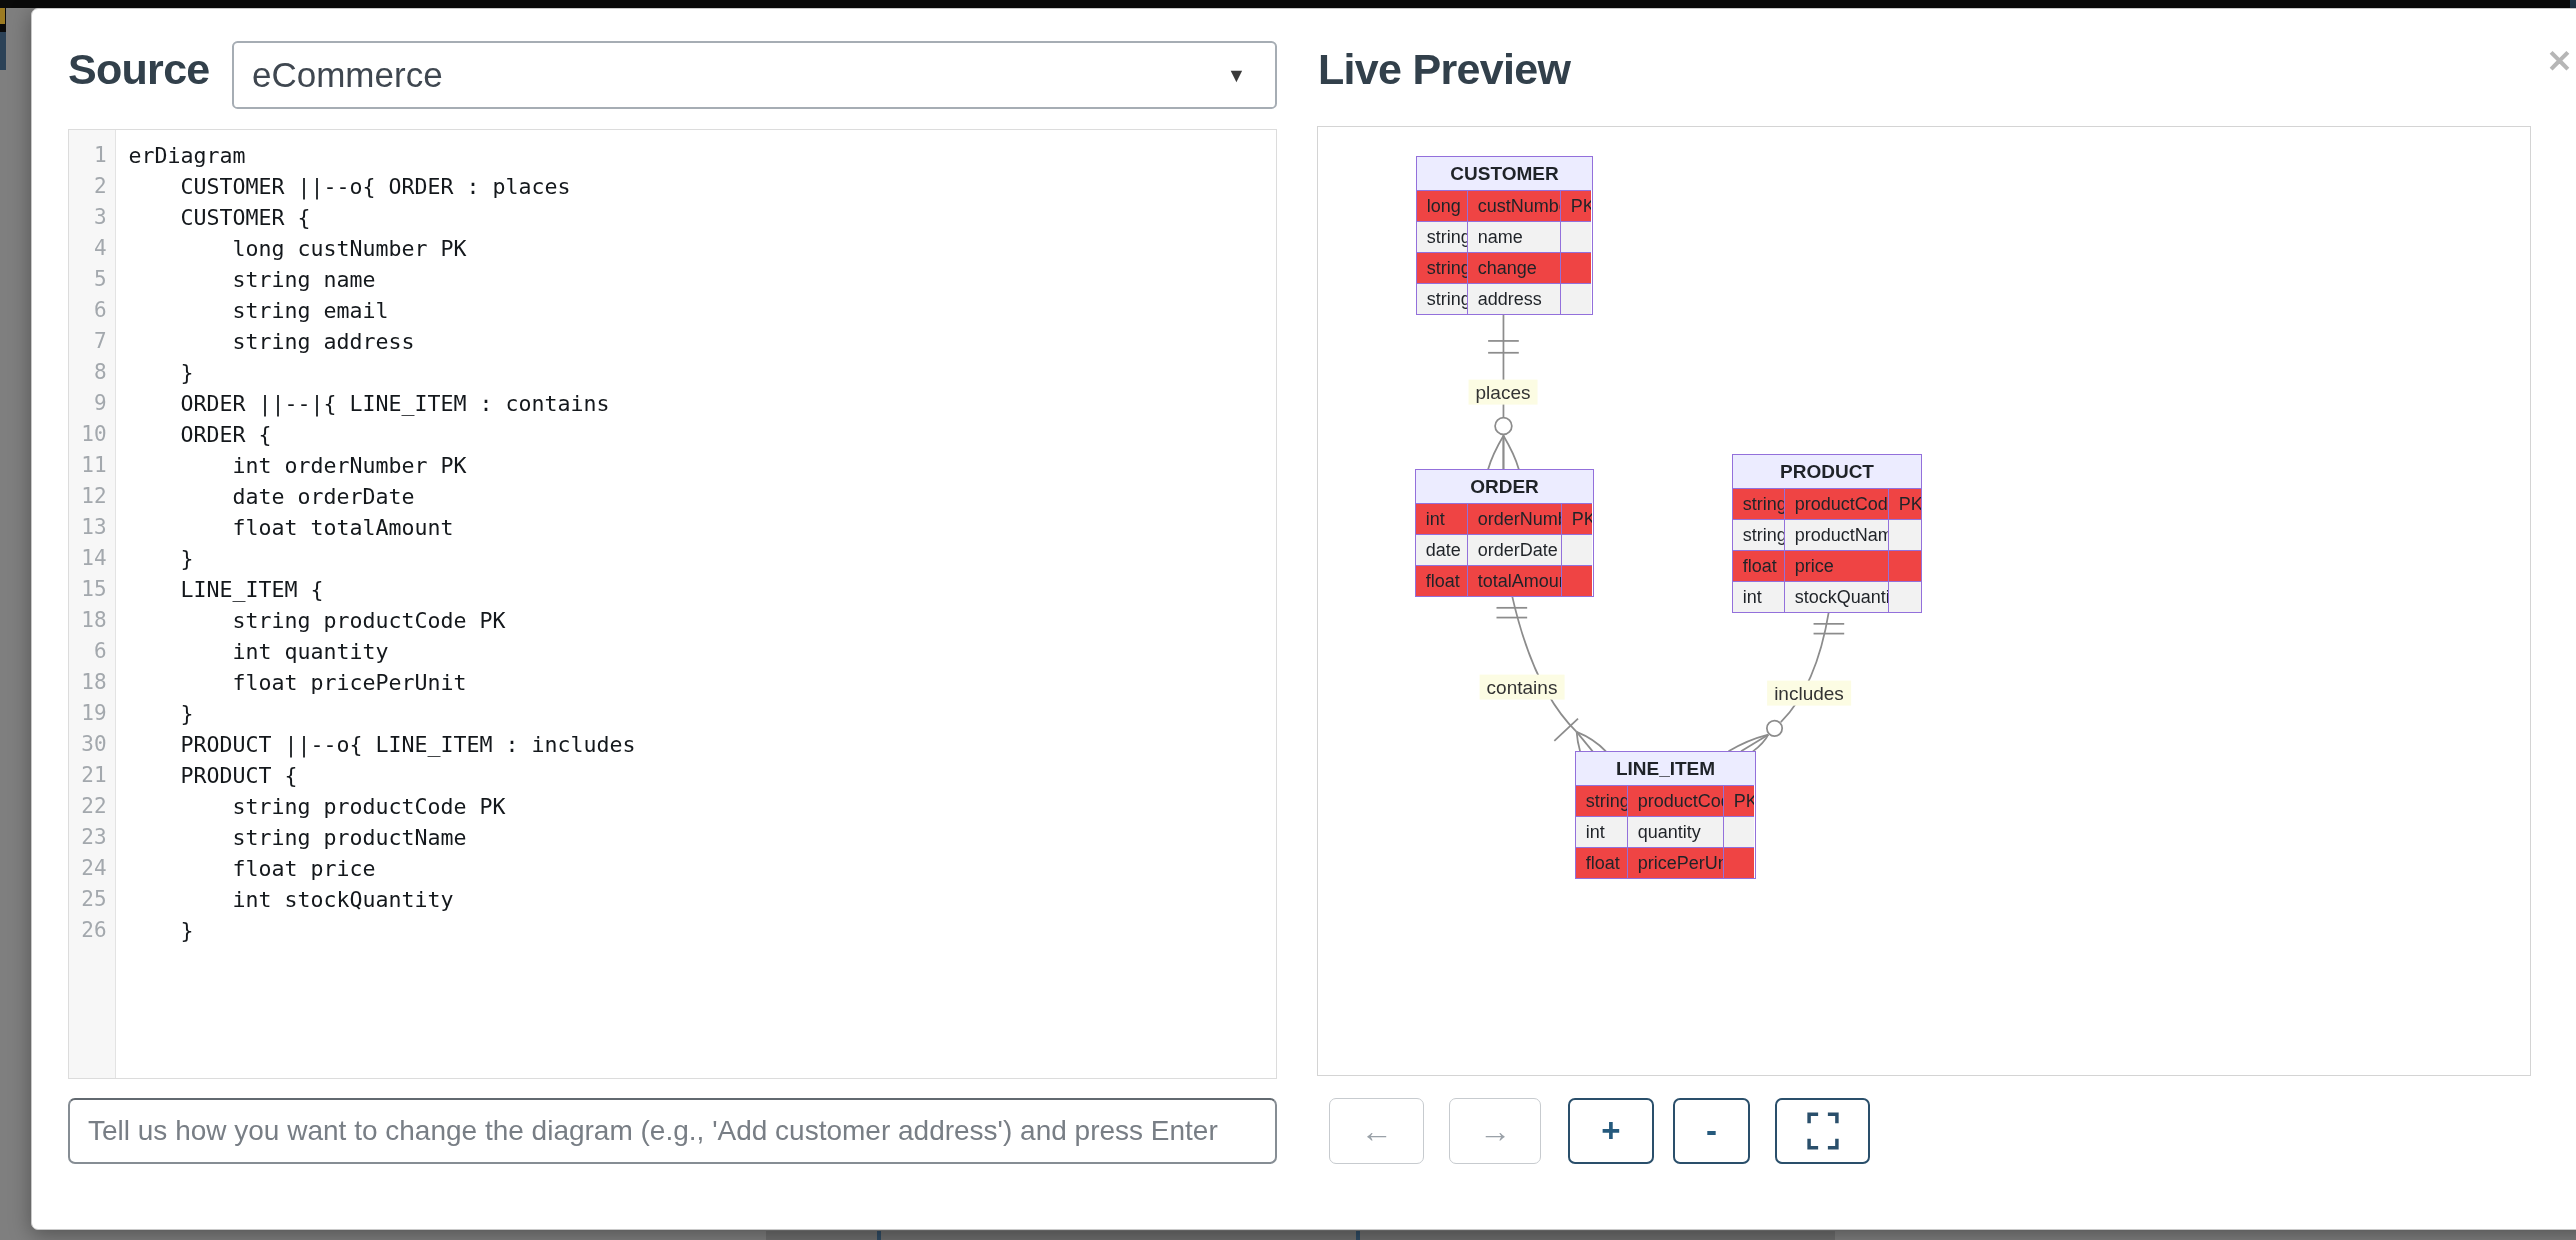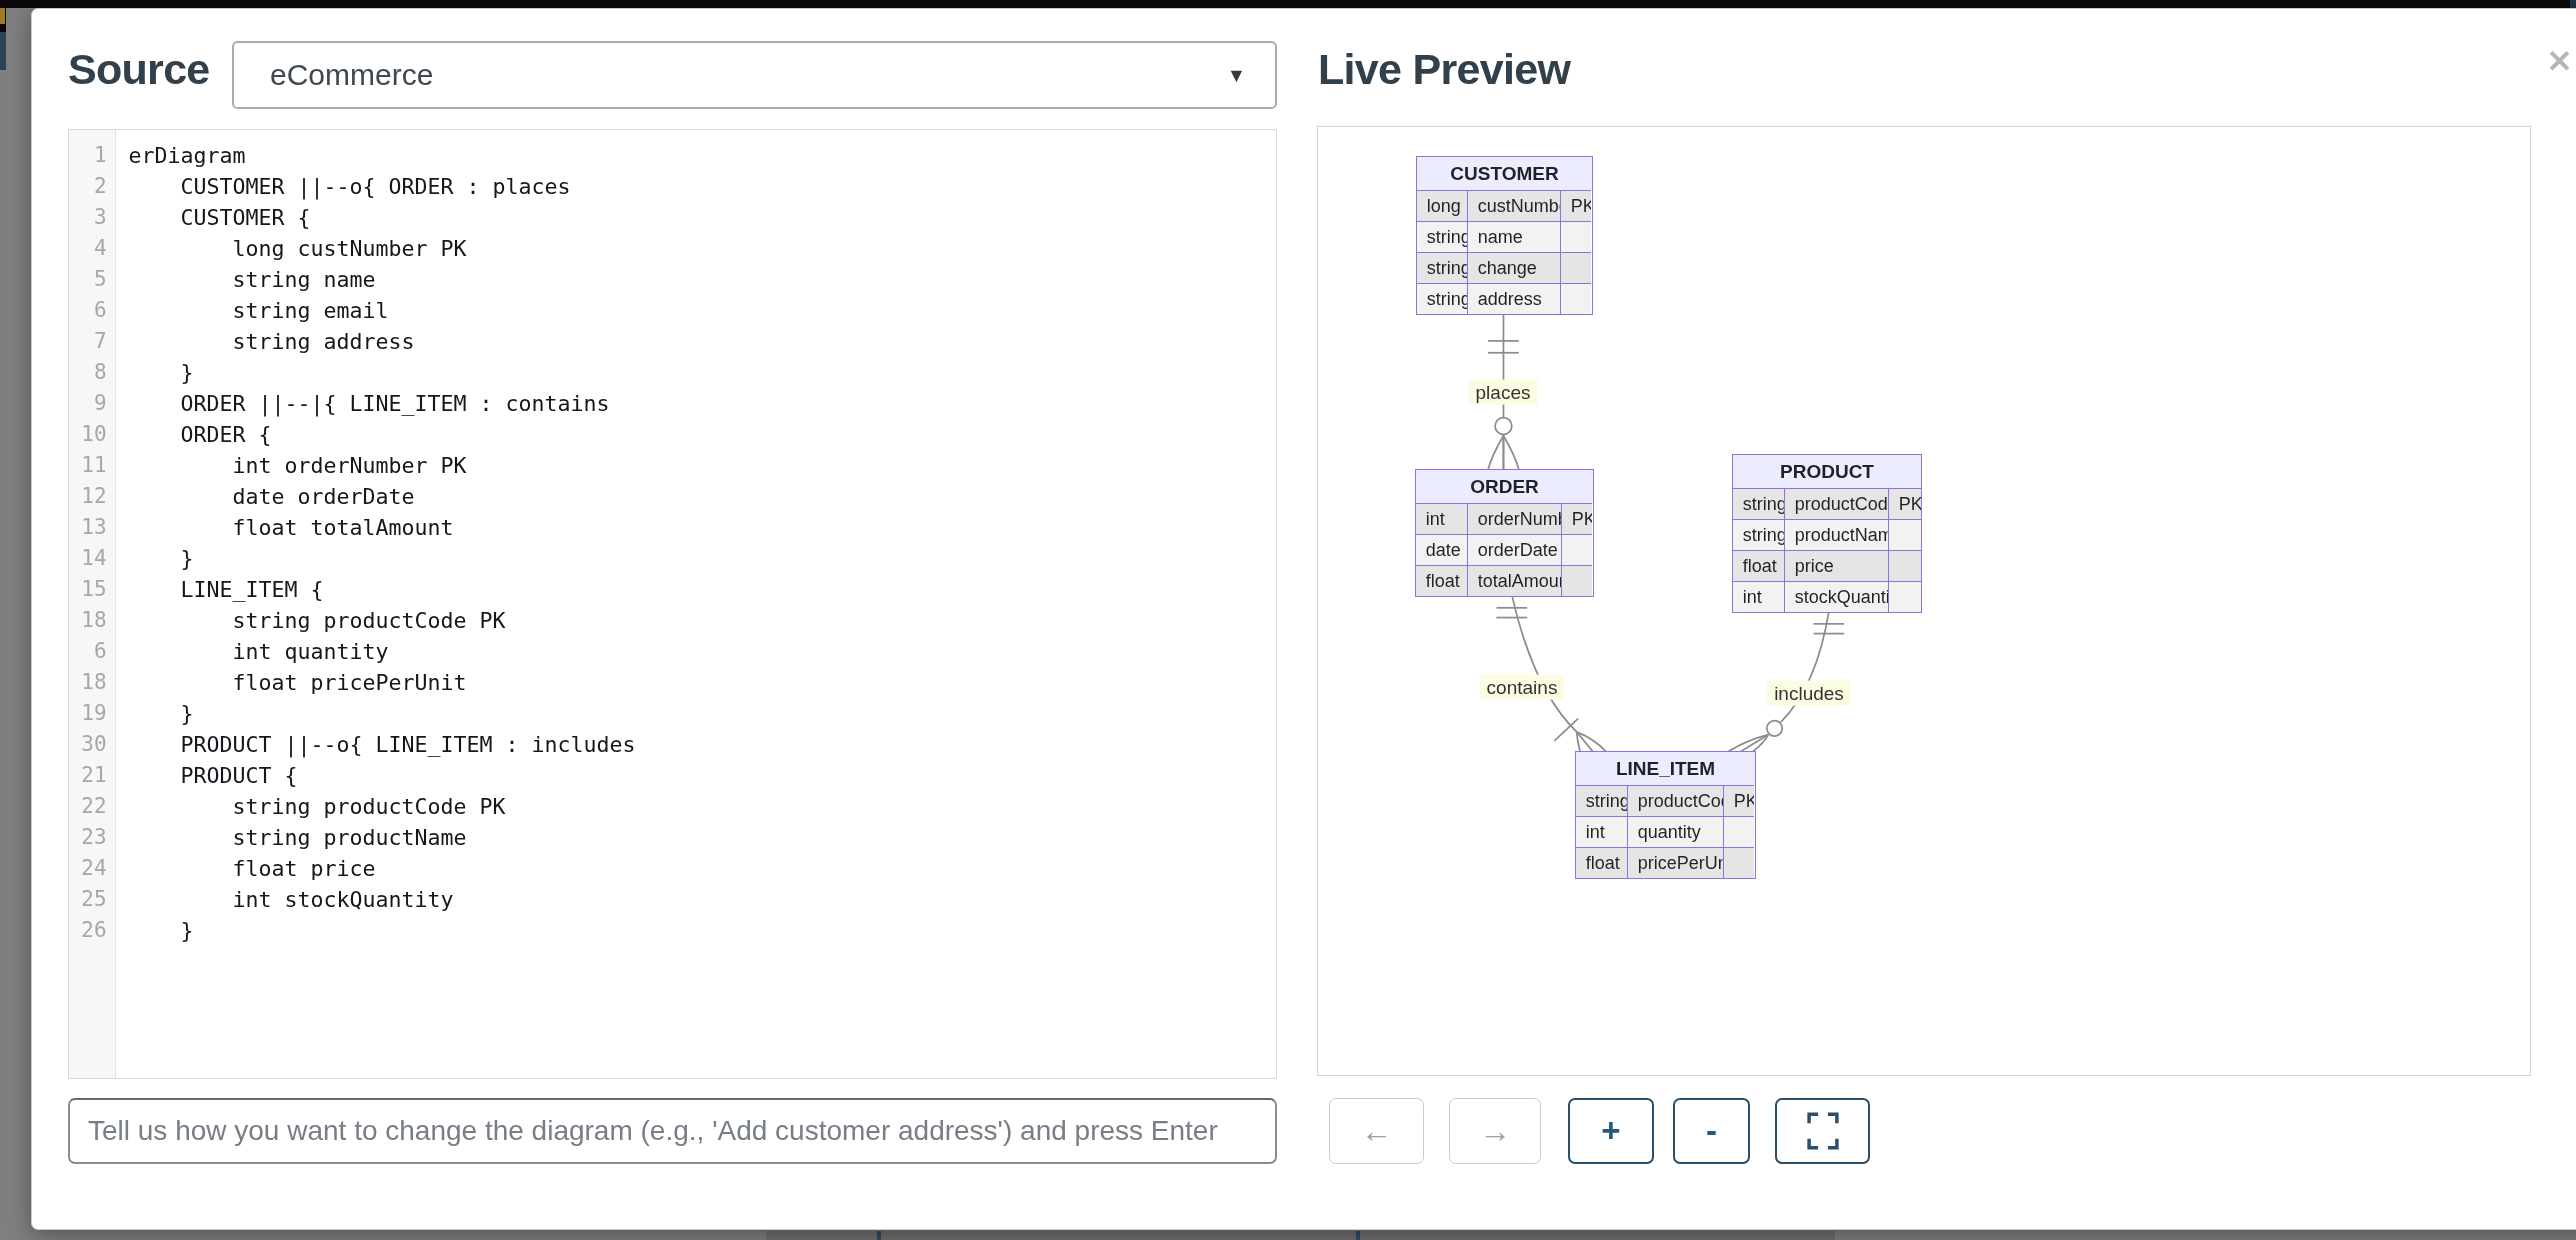--- a/index.html
+++ b/index.html
@@ -38,21 +38,21 @@
   }
   #source-title { left:36px; }
   #preview-title { left:1286px; }
 
   
   .select-box {
     position:absolute; left:200px; top:32px; width:1045px; height:68px;
     border:2.1px solid #a6adb4; border-radius:5.6px; background:#fff;
     display:flex; align-items:center; cursor:pointer;
   }
-  .select-box .value { font-size:30px; color:#3f4750; padding-left:36px; }
+  .select-box .value { font-size:35px; color:#3f4750; padding-left:18px; }
   .select-box .caret { position:absolute; right:29px; font-size:19.5px; color:#3a3a3a; }
 
   
   .editor {
     position:absolute; left:36px; top:120px; width:1209px; height:950px;
     border:1.4px solid #dcdcdc; background:#fff; display:flex; overflow:hidden;
   }
   .gutter {
     width:47px; background:#f7f7f7; border-right:1.4px solid #e3e3e3;
     padding-top:9.8px; flex:none;
@@ -100,21 +100,21 @@
   }
   .ent-header {
     height:33px; background:#ECECFF; display:flex; align-items:center; justify-content:center;
     font-size:19px; font-weight:700;
   }
   .ent-row { display:flex; height:31px; }
   .ent-row.alt .ent-cell { background:#f2f2f2; }
   .ent-cell {
     border-top:1.4px solid #9370DB; border-left:1.4px solid #9370DB;
     font-size:18px; display:flex; align-items:center;
-    padding-left:9.8px; background:#e5e5e5; overflow:hidden;
+    padding-left:9.8px; background:#ef4444; overflow:hidden;
   }
   .ent-cell:first-child { border-left:none; }
   .ent-cell.key { justify-content:flex-start; }
 
   
   .rel-label {
     position:absolute; transform:translate(-50%,-50%);
     background:#fcfce3; color:#333; font-size:19px; padding:1.4px 7px;
     white-space:nowrap;
   }

